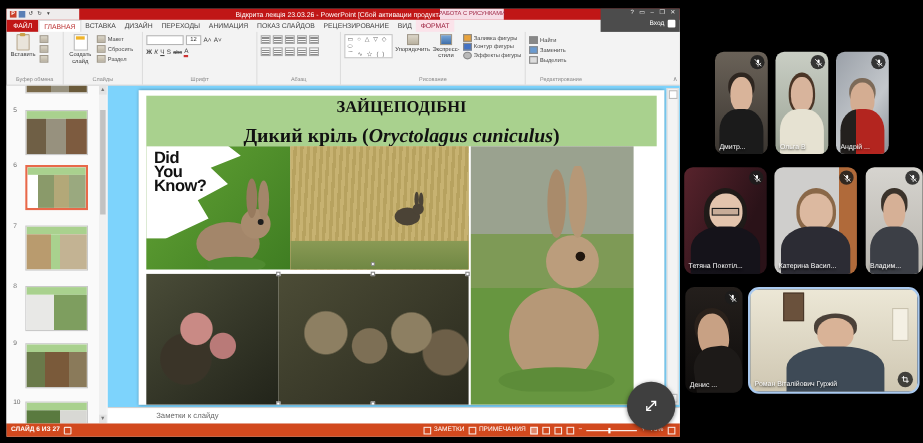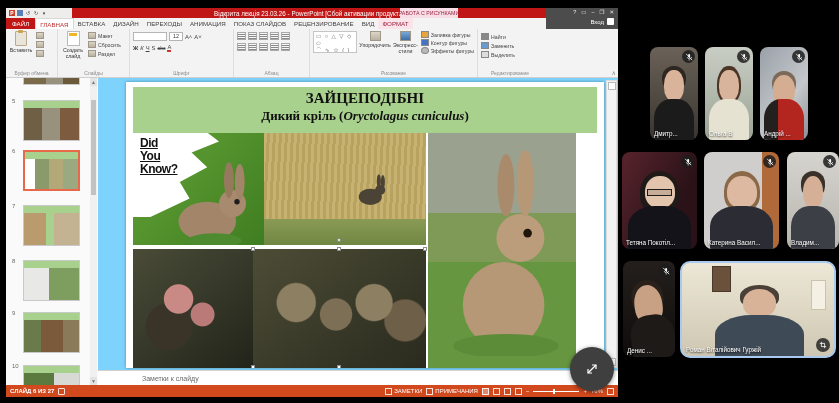--- a/index.html
+++ b/index.html
@@ -73,26 +73,26 @@
   .tscroll .thumbbar{position:absolute;left:1px;top:22px;width:5px;height:95px;background:#c2c2c2;}
 
   .canvas{position:absolute;left:92px;top:0;right:0;height:292px;background:#7dd3fc;}
   .vscroll{position:absolute;right:1px;top:2px;width:9px;bottom:2px;background:#f3f3f3;border:1px solid #ddd;}
   .vscroll .box{position:absolute;left:1px;width:6px;height:6px;background:#fff;border:1px solid #bbb;}
 
   .slide{position:absolute;left:28px;top:4px;width:478px;height:286px;background:#fff;box-shadow:0 0 3px rgba(0,0,0,.35);overflow:hidden;}
   .sband{position:absolute;left:7px;right:7px;top:5px;height:46px;background:#a9d18e;text-align:center;color:#111;
          font-family:"Liberation Serif",serif;}
   .st1{font-size:15px;font-weight:bold;margin-top:3px;}
-  .st2{font-size:13px;font-weight:bold;margin-top:1px;}
+  .st2{font-size:18px;font-weight:bold;margin-top:6px;}
   .photo{position:absolute;overflow:hidden;}
   .ph-dyk{left:7px;top:51px;width:131px;height:112px;background:linear-gradient(130deg,#63a335,#3f7d22);}
   .dyk-blob{position:absolute;left:-12px;top:-8px;width:98px;height:92px;background:#fff;
             clip-path:polygon(0 0,78% 0,100% 18%,72% 30%,88% 46%,60% 62%,70% 80%,30% 100%,0 100%);}
-  .dyk-text{position:absolute;left:7px;top:4px;font-weight:bold;font-size:12px;line-height:13px;color:#111;letter-spacing:-.5px;text-decoration:underline;}
+  .dyk-text{position:absolute;left:7px;top:4px;font-weight:bold;font-size:15px;line-height:13px;color:#111;letter-spacing:-.5px;}
   .ph-grass{left:138px;top:51px;width:162px;height:112px;
             background:repeating-linear-gradient(93deg,#c7b271 0 3px,#b7a25f 3px 6px),linear-gradient(#c7b271,#9a8c4e);}
   .ph-grass::after{content:"";position:absolute;left:0;right:0;bottom:0;height:26px;background:linear-gradient(#8a9a55,#6f8743);}
   .ph-big{left:302px;top:51px;width:148px;height:235px;background:linear-gradient(#9aa28f 0 34%,#7e9a56 34% 55%,#679640 55%);}
   .ph-new{left:7px;top:167px;width:120px;height:119px;
           background:radial-gradient(circle at 38% 42%,#c98a85 0 14%,transparent 15%),
                      radial-gradient(circle at 58% 55%,#b97a78 0 12%,transparent 13%),
                      radial-gradient(circle at 30% 65%,#3a3428 0 20%,transparent 21%),
                      linear-gradient(140deg,#4a4c38,#22241a);}
   .ph-babies{left:127px;top:167px;width:173px;height:119px;

